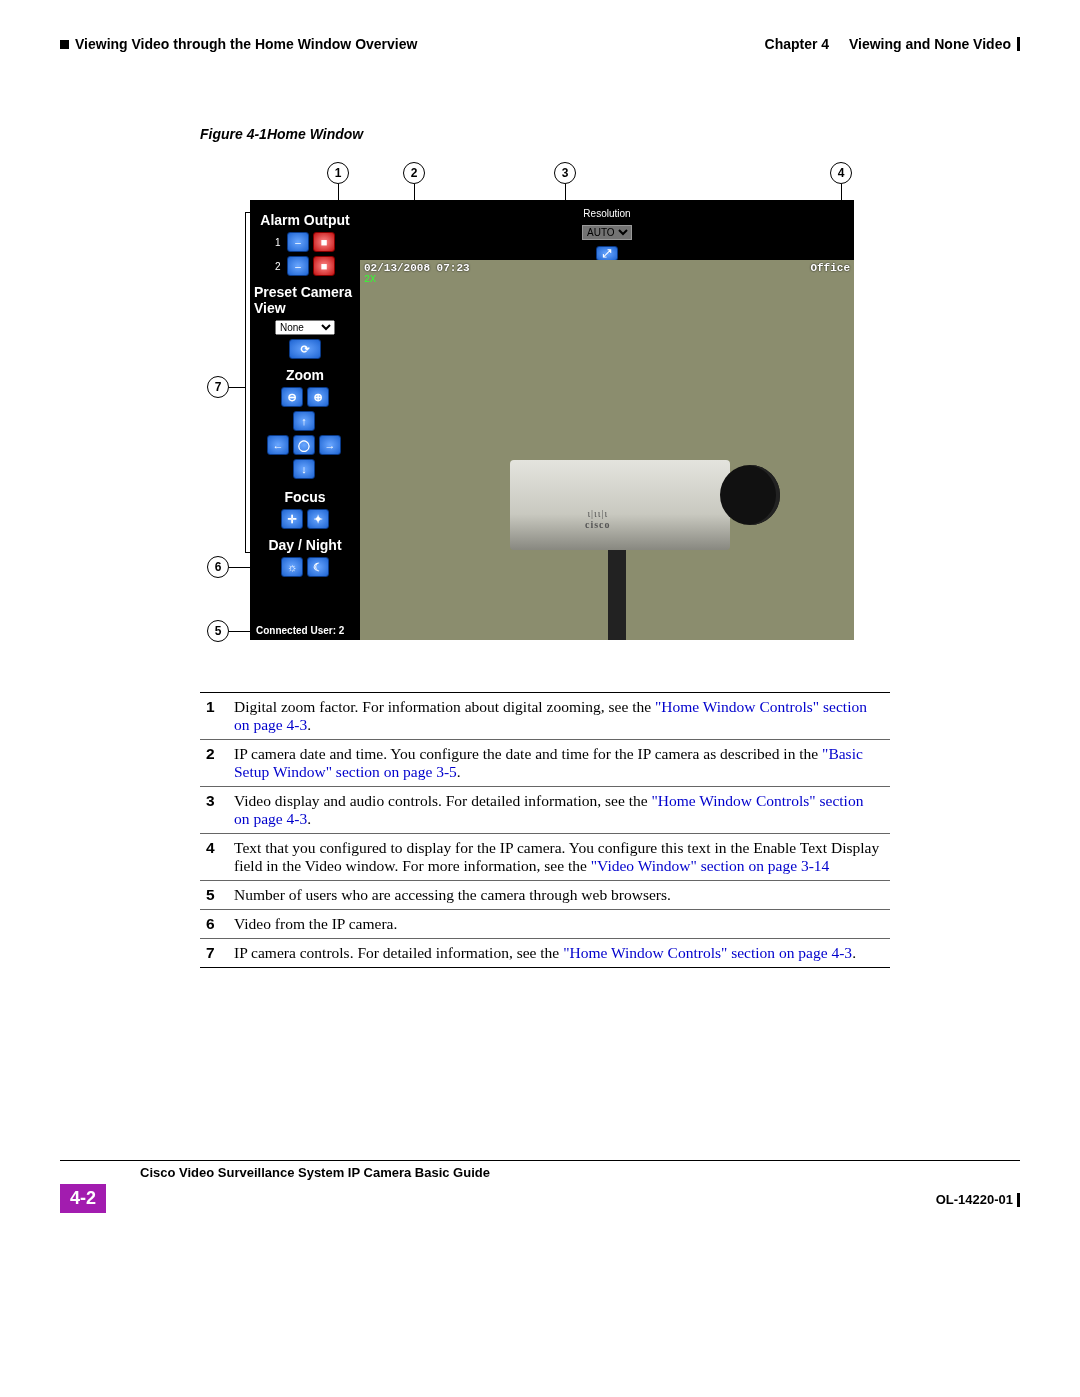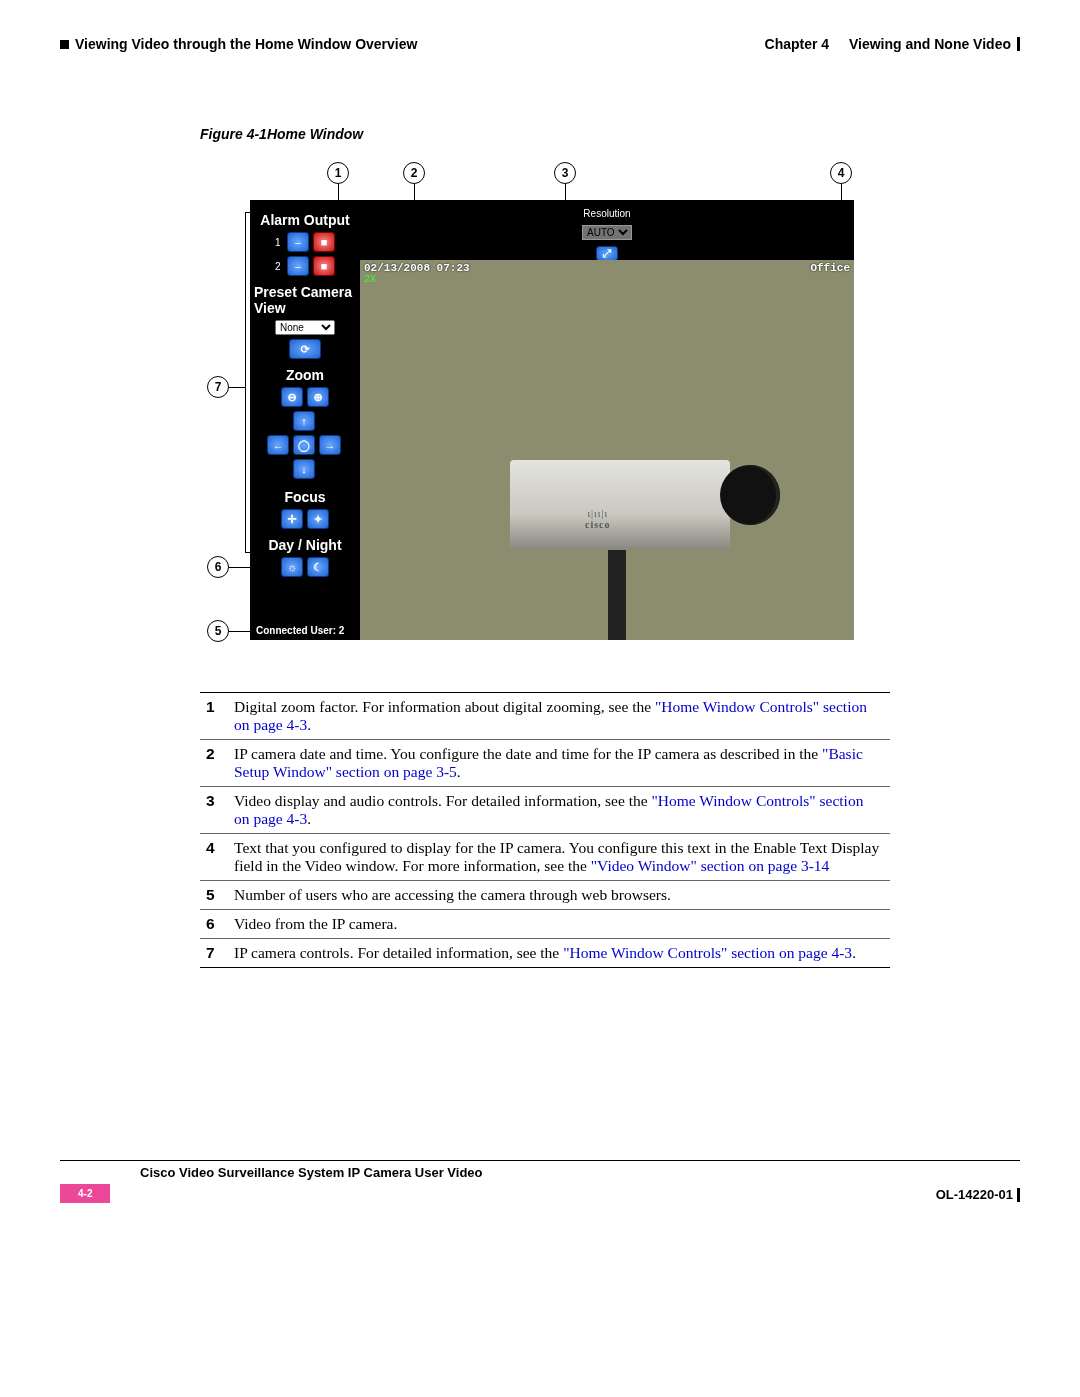--- a/index.html
+++ b/index.html
@@ -153,23 +153,23 @@
   }
   .page-footer .title {
     font-family: Arial,sans-serif; font-size: 13px; font-weight: bold;
     text-align: left; padding-left: 80px;
   }
   .page-footer .bottom-row {
     display: flex; justify-content: space-between; align-items: center;
     margin-top: 4px;
   }
   .page-num-box {
-    background: #ec4899; color: #fff;
-    font-family: Arial,sans-serif; font-weight: bold; font-size: 10px;
-    padding: 4px 18px;
+    background: #a21caf; color: #fff;
+    font-family: Arial,sans-serif; font-weight: bold; font-size: 18px;
+    padding: 4px 10px;
   }
   .docid { font-family: Arial,sans-serif; font-weight: bold; font-size: 13px; }
 </style>
 </head>
 <body>
 
 <div class="page-header">
   <div class="left">
     <span class="black-sq"></span>
     <span>Viewing Video through the Home Window Overview</span>
@@ -305,18 +305,18 @@
         <td>Video from the IP camera.</td>
       </tr>
       <tr>
         <td class="num">7</td>
         <td>IP camera controls. For detailed information, see the <span class="link">"Home Window Controls" section on page 4-3</span>.</td>
       </tr>
     </tbody>
 </table>
 
 <div class="page-footer">
-  <div class="title">Cisco Video Surveillance System IP Camera User Video</div>
+  <div class="title">Cisco Video Surveillance System IP Camera Basic Guide</div>
   <div class="bottom-row">
     <div class="page-num-box">4-2</div>
     <div><span class="docid">OL-14220-01</span>&nbsp;<span class="black-bar" style="display:inline-block;vertical-align:middle;"></span></div>
   </div>
 </div>
 
 </body></html>

